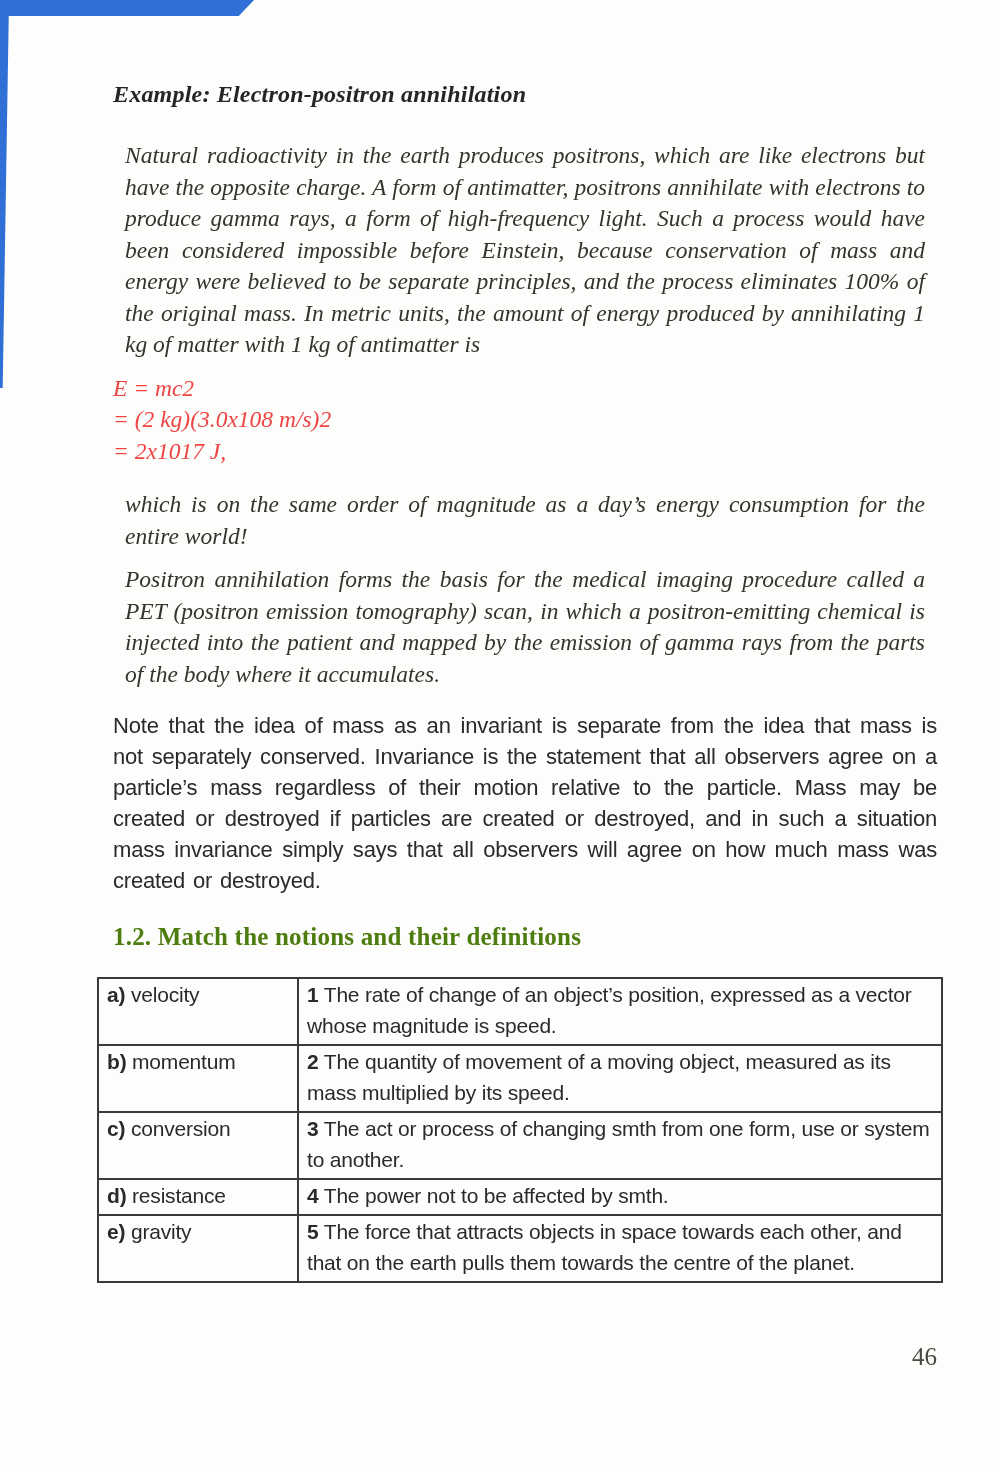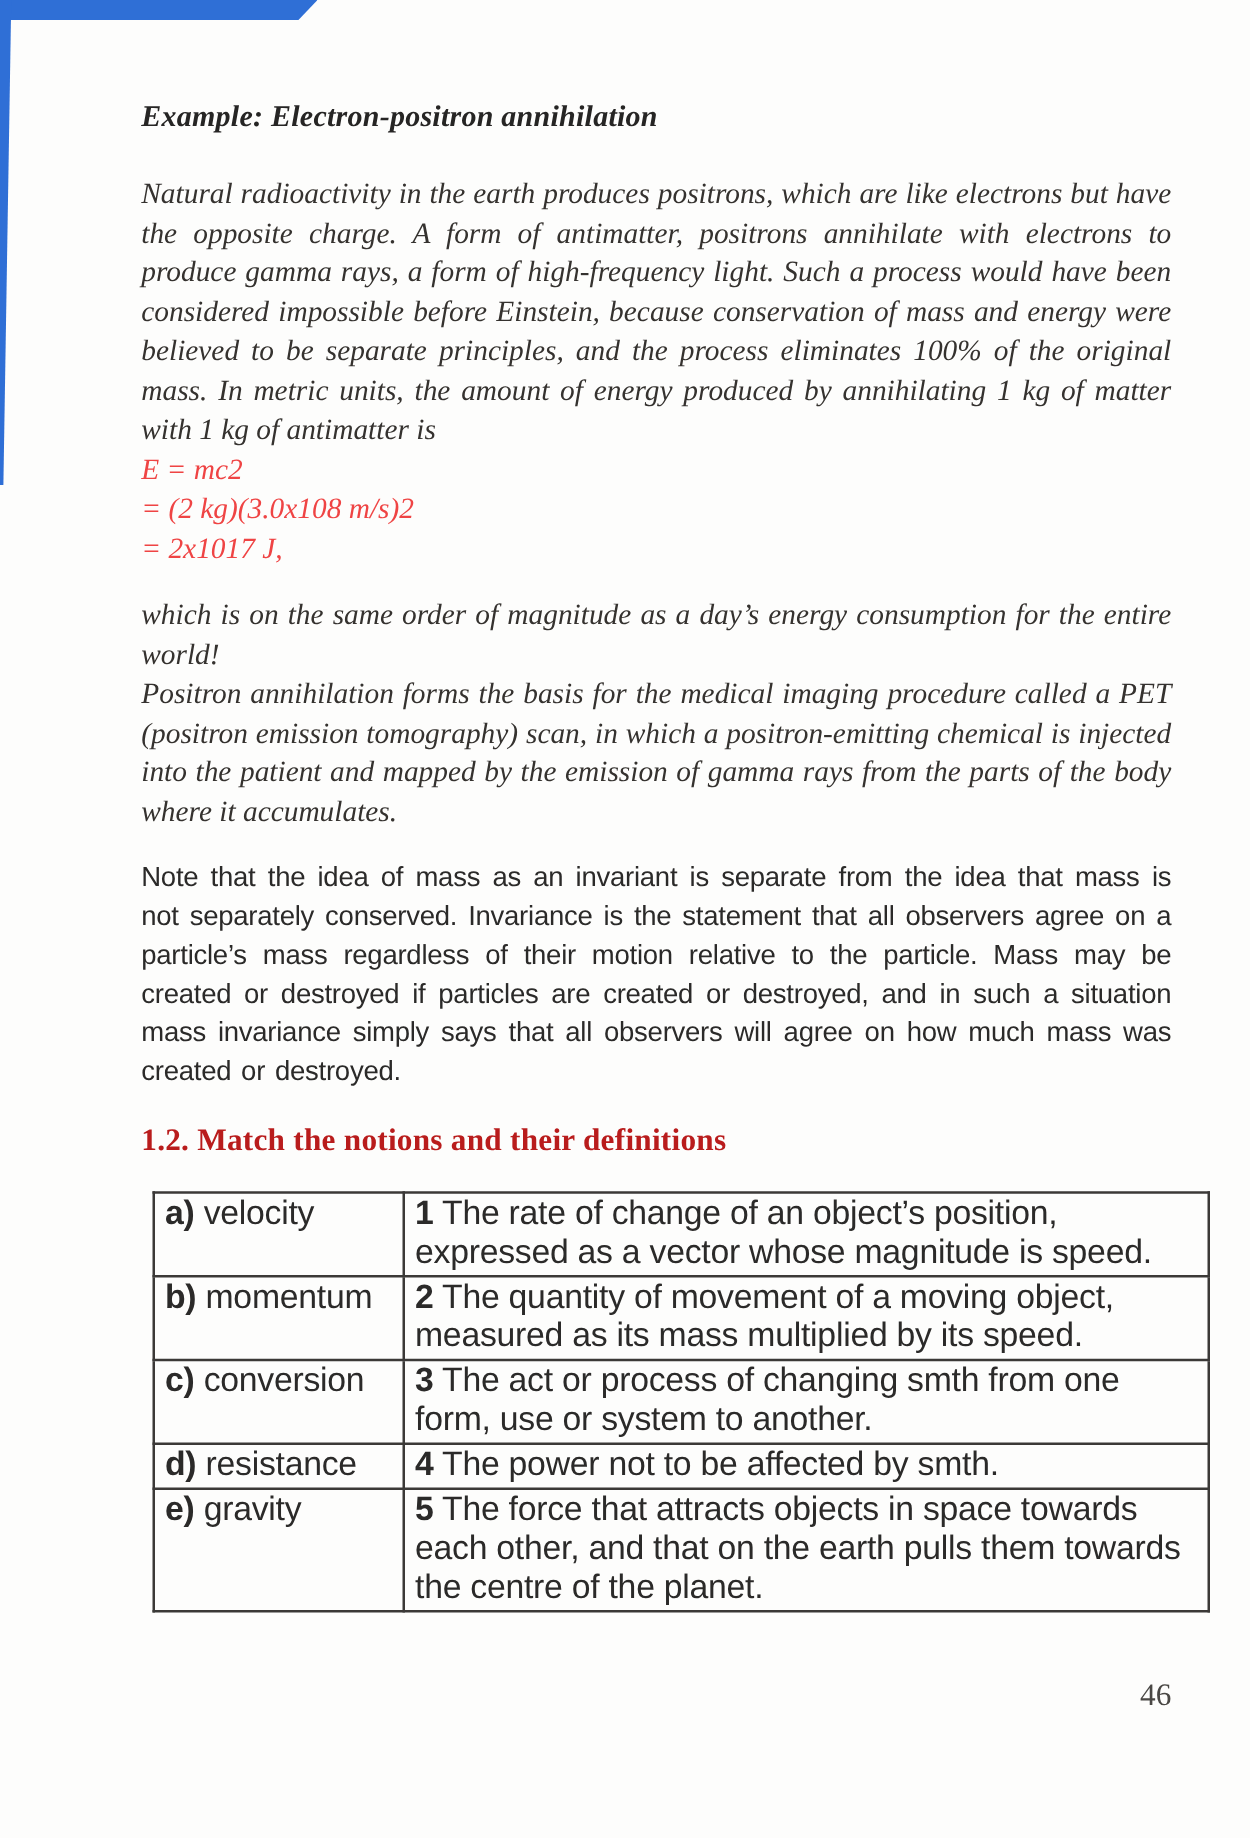--- a/index.html
+++ b/index.html
@@ -45,21 +45,21 @@
     line-height: 32px;
     letter-spacing: 0.2px;
     color: #262524;
   }
   .serif-italic {
     font-family: "Liberation Serif", serif;
     font-style: italic;
     font-size: 23.5px;
     line-height: 31.5px;
     text-align: justify;
-    margin: 0;
+    margin: 12px;
     color: #35322f;
   }
   .intro-paragraph { margin-top: 30px; }
   .equations {
     font-family: "Liberation Serif", serif;
     font-style: italic;
     font-size: 23.5px;
     line-height: 31.5px;
     color: #ef4444;
   }
@@ -74,36 +74,35 @@
     text-align: justify;
     color: #2b2a29;
   }
   .section-heading {
     margin: 24px 0 0 0;
     font-family: "Liberation Serif", serif;
     font-weight: bold;
     font-size: 25px;
     line-height: 33px;
     letter-spacing: 0.2px;
-    color: #b91c1c;
+    color: #4d7c0f;
   }
   .table-wrap {
     margin: 24px 0 0 -16px;
     width: 846px;
   }
   table.match-table {
     width: 100%;
     border-collapse: collapse;
     table-layout: fixed;
     font-family: "Liberation Sans", sans-serif;
-    font-size: 27px;
+    font-size: 21px;
     line-height: 31px;
     letter-spacing: -0.2px;
     color: #2b2a29;
-    margin-left: 25px;
   }
   table.match-table td {
     border: 2px solid #3b3937;
     padding: 0 10px 3px 8px;
     vertical-align: top;
   }
   td.term-cell { width: 180px; }
   .page-number {
     position: absolute;
     left: 0;

